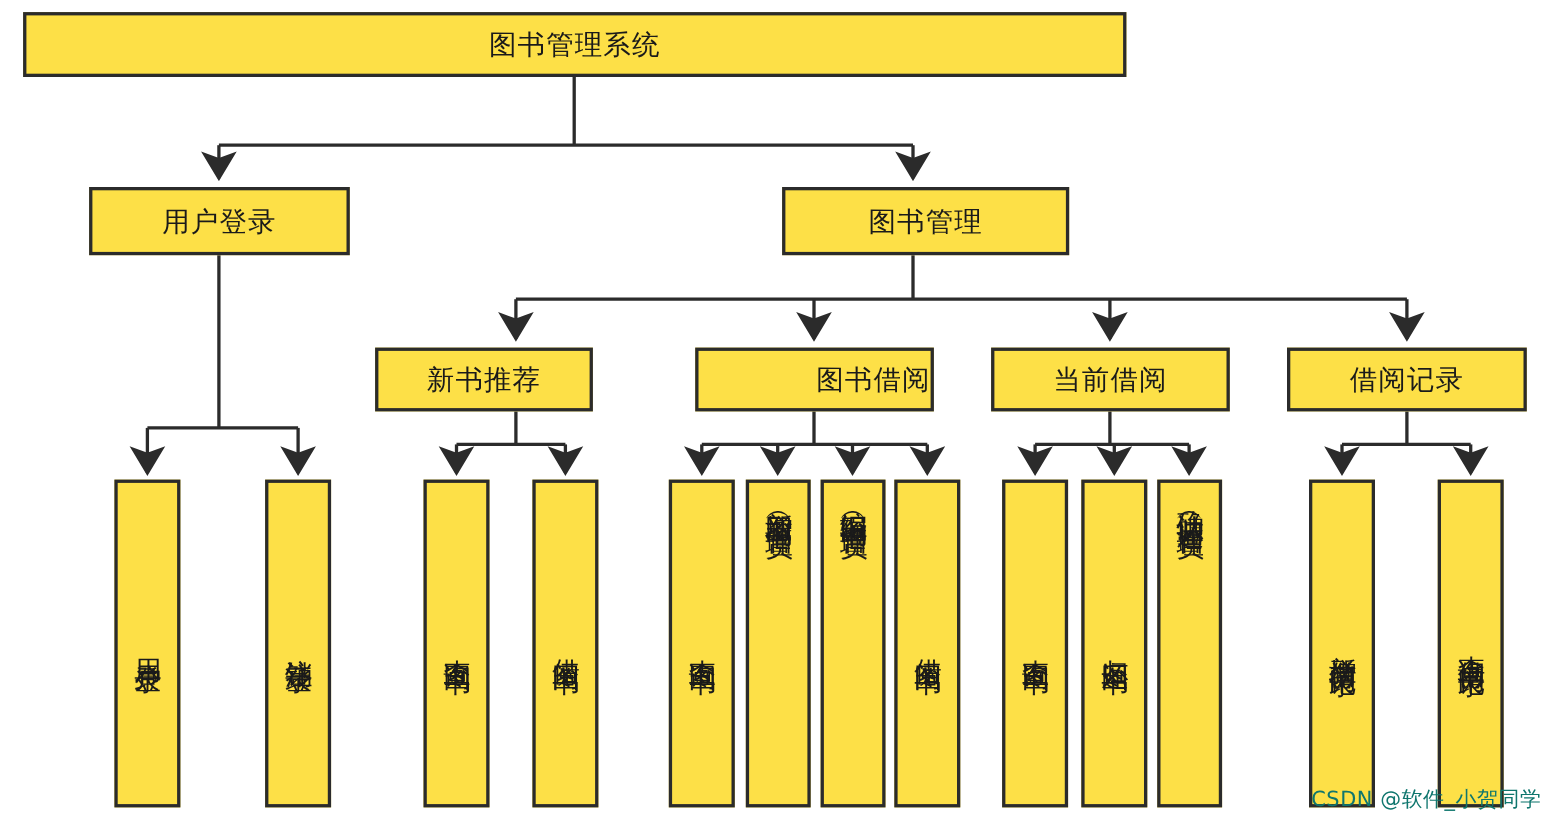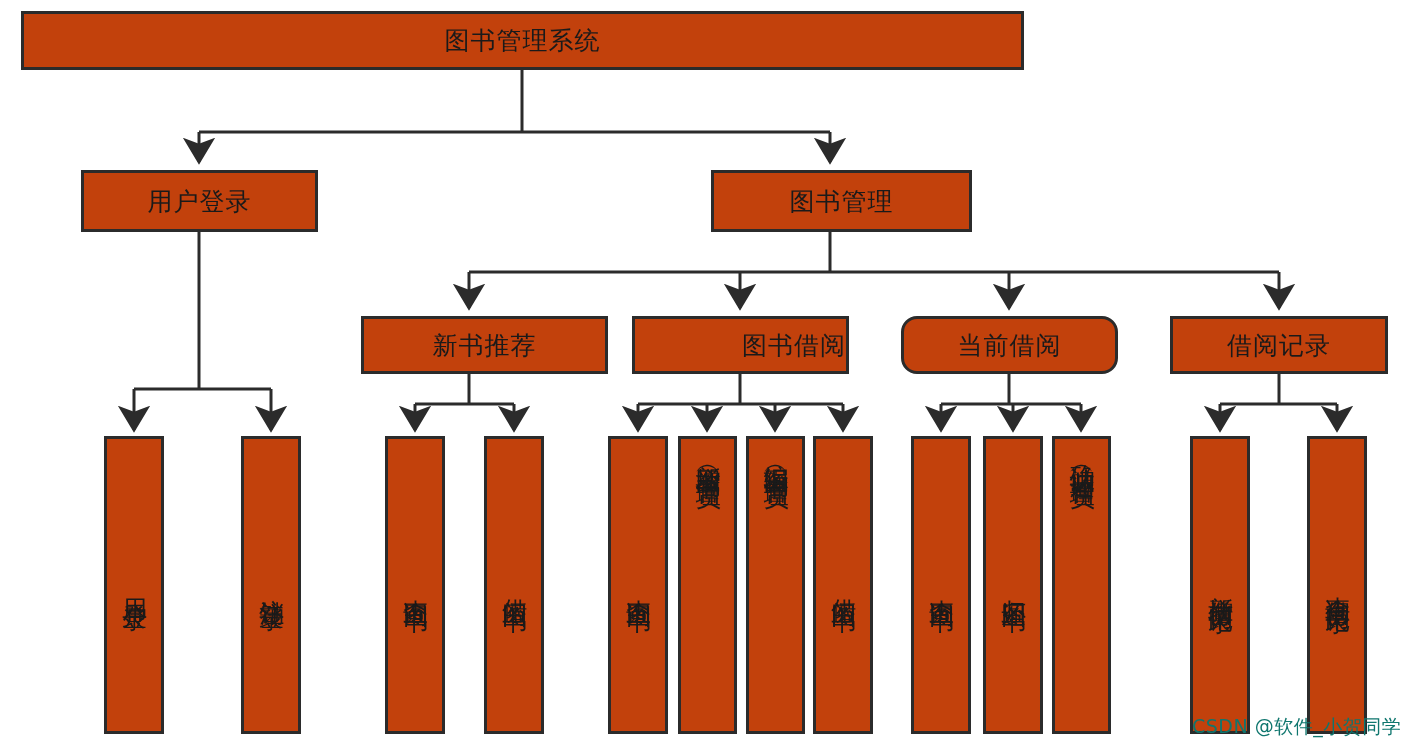--- a/index.html
+++ b/index.html
@@ -22,21 +22,21 @@
   #edges-layer {
     position: absolute;
     left: 0;
     top: 0;
     width: 1405px;
     height: 747px;
   }
   .node {
     position: absolute;
     box-sizing: border-box;
-    background: #c2410c;
+    background: #fde047;
     border: 3px solid #2b2b2b;
     display: flex;
     align-items: center;
     justify-content: center;
     color: #1a1a1a;
   }
   .node.horizontal {
     font-size: 25px;
     letter-spacing: 1px;
   }
@@ -138,27 +138,27 @@
     <span>图书管理系统</span>
   </div>
 
   <div class="node horizontal" style="left: 81px; top: 170px; width: 237px; height: 62px;">
     <span>用户登录</span>
   </div>
   <div class="node horizontal" style="left: 711px; top: 170px; width: 261px; height: 62px;">
     <span>图书管理</span>
   </div>
 
-  <div class="node horizontal" style="left: 361px; top: 316px; width: 247px; height: 58px;">
+  <div class="node horizontal" style="left: 341px; top: 316px; width: 198px; height: 58px;">
     <span>新书推荐</span>
   </div>
   <div class="node horizontal" style="left: 632px; top: 316px; width: 217px; height: 58px; justify-content: flex-end;">
     <span>图书借阅</span>
   </div>
-  <div class="node horizontal" style="left: 901px; top: 316px; width: 217px; height: 58px; border-radius: 16px;">
+  <div class="node horizontal" style="left: 901px; top: 316px; width: 217px; height: 58px;">
     <span>当前借阅</span>
   </div>
   <div class="node horizontal" style="left: 1170px; top: 316px; width: 218px; height: 58px; justify-content: center;">
     <span>借阅记录</span>
   </div>
 
   <div class="node vertical centered" style="left: 104px; top: 436px; width: 60px; height: 298px;">
     <span class="vtext">用户登录</span>
   </div>
   <div class="node vertical centered" style="left: 241px; top: 436px; width: 60px; height: 298px;">

